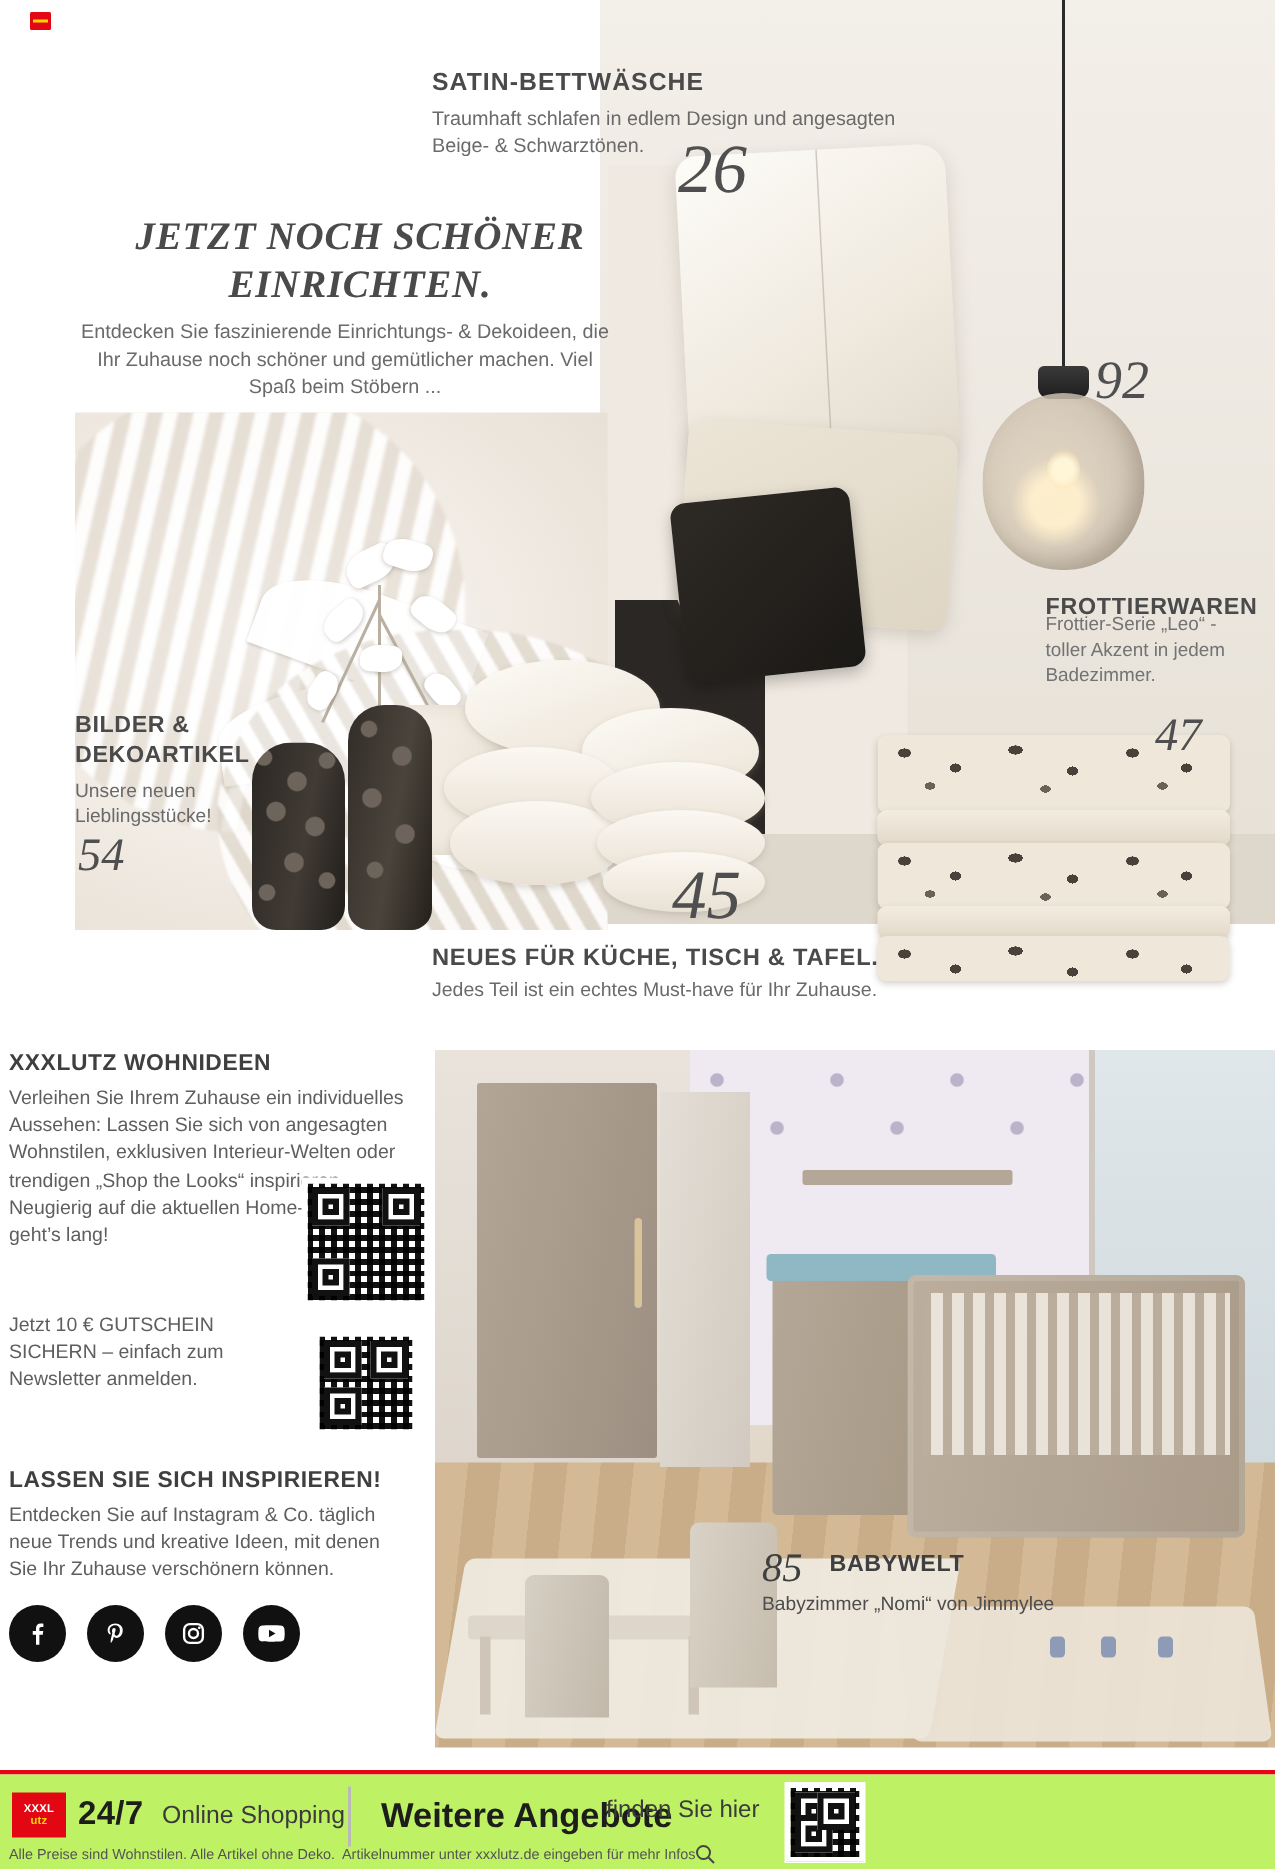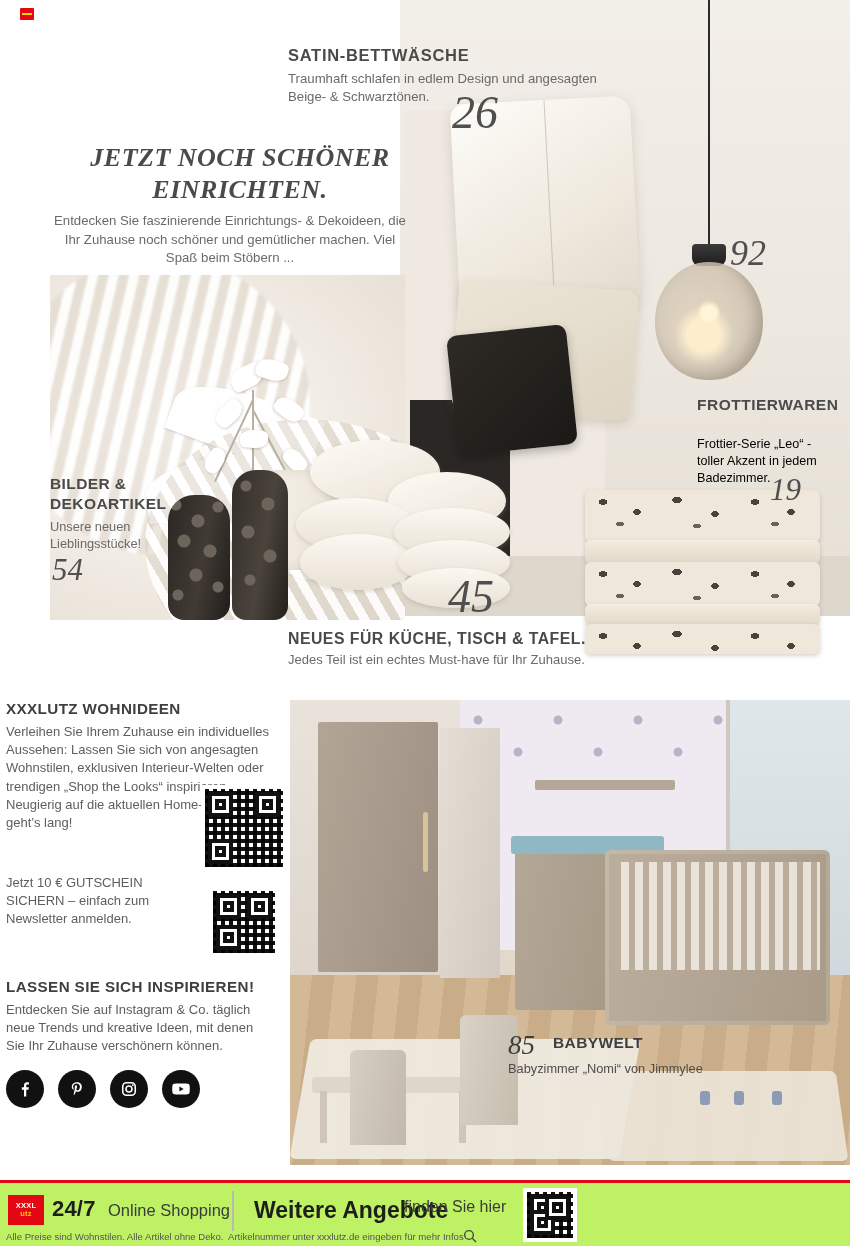--- a/index.html
+++ b/index.html
@@ -387,25 +387,25 @@
   .t-frottier-title {
     position: absolute;
     left: 697px; top: 396px;
     font-size: 15.5px;
     font-weight: 700;
     letter-spacing: .5px;
     color: #4a4a4a;
   }
   .t-frottier-sub {
     position: absolute;
-    left: 697px; top: 436px;
+    left: 697px; top: 408px;
     width: 135px;
     font-size: 12.6px;
     line-height: 1.34;
-    color: #000000;
+    color: #737373;
   }
 
   .t-bilder-title {
     position: absolute;
     left: 50px; top: 474px;
     width: 150px;
     font-size: 15.5px;
     font-weight: 700;
     letter-spacing: .4px;
     line-height: 1.28;
@@ -804,21 +804,21 @@
   <div class="t-satin-sub">Traumhaft schlafen in edlem Design und angesagten Beige- &amp; Schwarztönen.</div>
   <div class="num n-26">26</div>
 
   <div class="headline">JETZT NOCH SCHÖNER EINRICHTEN.</div>
   <div class="headline-sub">Entdecken Sie faszinierende Einrichtungs- &amp; Dekoideen, die Ihr Zuhause noch schöner und gemütlicher machen. Viel Spaß beim Stöbern ...</div>
 
   <div class="num n-92">92</div>
 
   <div class="t-frottier-title">FROTTIERWAREN</div>
   <div class="t-frottier-sub">Frottier-Serie „Leo“ - toller Akzent in jedem Badezimmer.</div>
-  <div class="num n-36">19</div>
+  <div class="num n-36">47</div>
 
   <div class="t-bilder-title">BILDER &amp; DEKOARTIKEL</div>
   <div class="t-bilder-sub">Unsere neuen Lieblingsstücke!</div>
   <div class="num n-54">54</div>
 
   <div class="num n-45">45</div>
   <div class="t-kueche-title">NEUES FÜR KÜCHE, TISCH &amp; TAFEL.</div>
   <div class="t-kueche-sub">Jedes Teil ist ein echtes Must-have für Ihr Zuhause.</div>
 
   <div class="lower-left">

